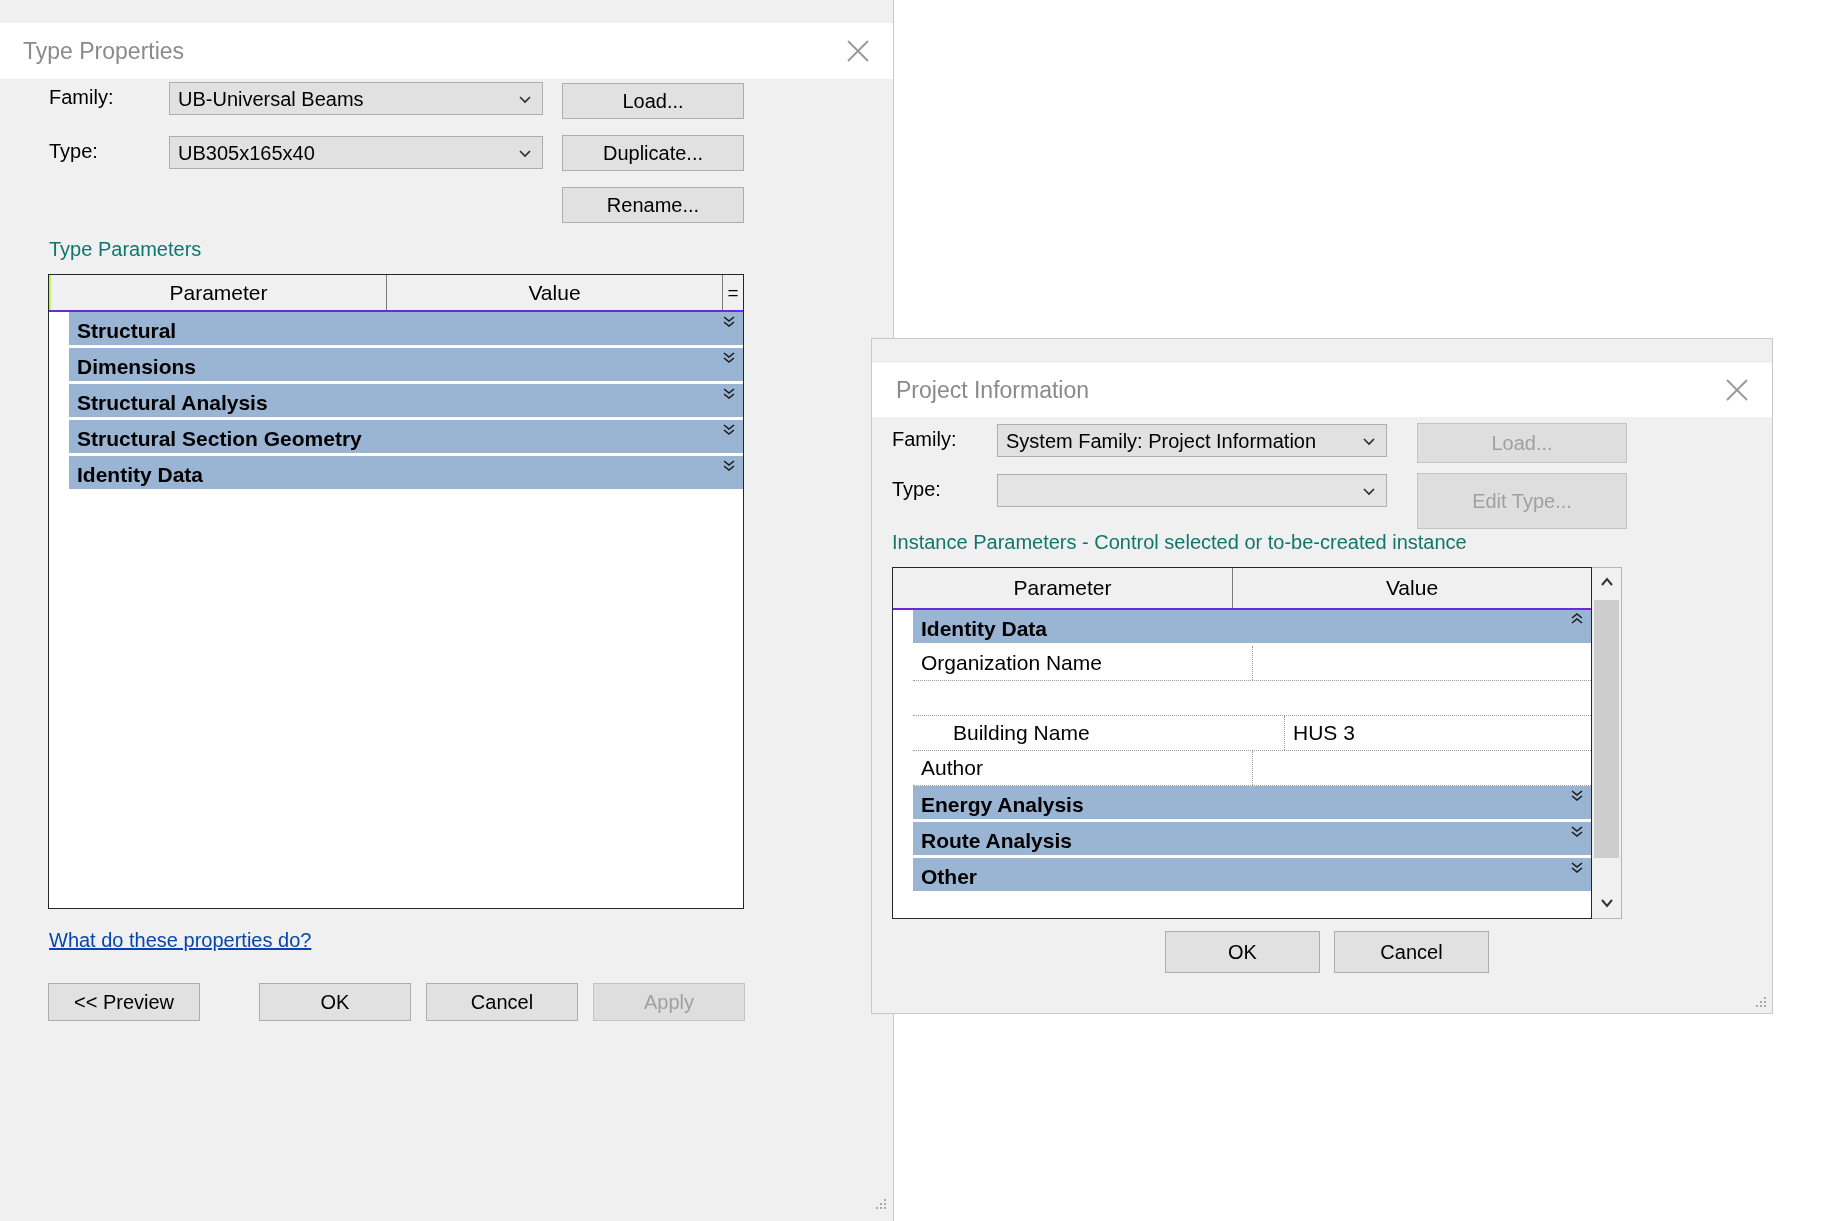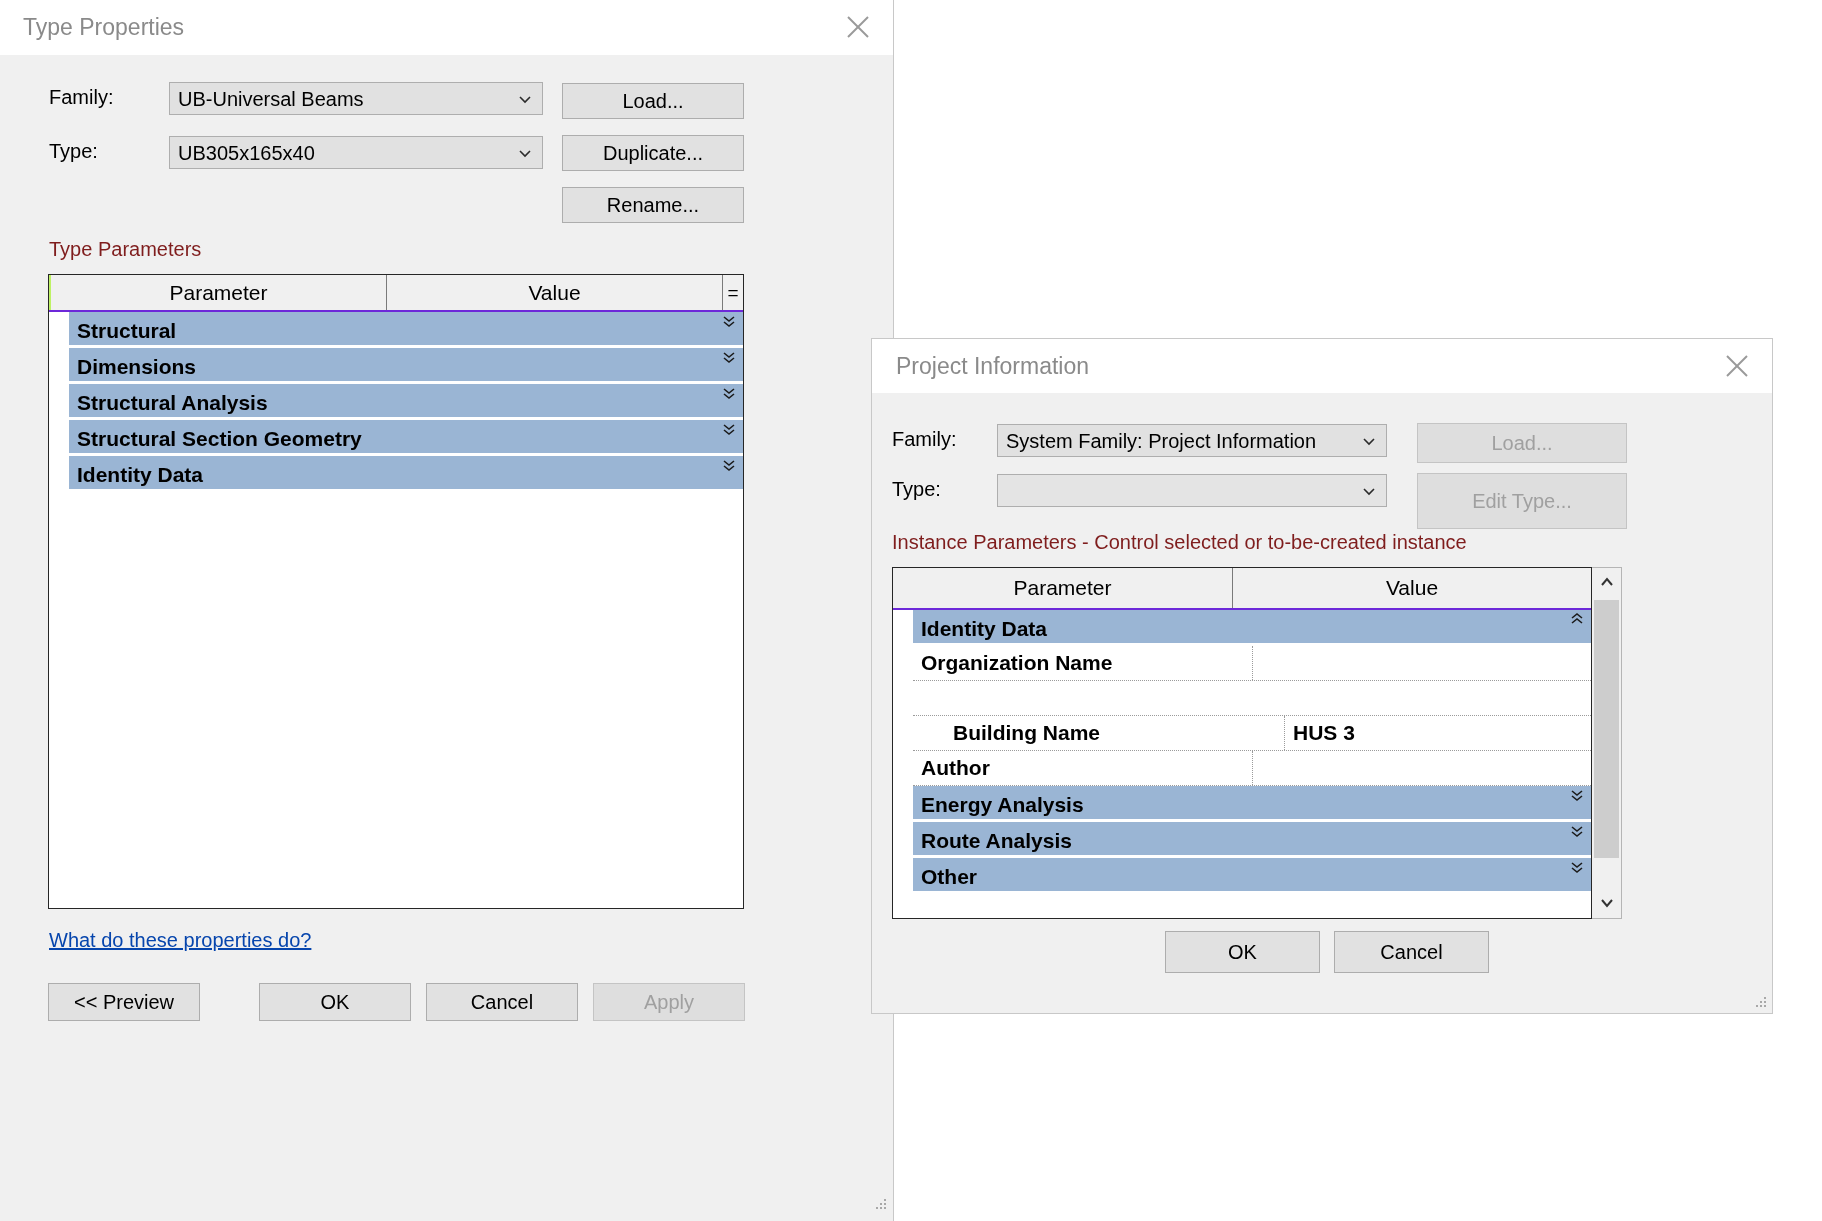--- a/index.html
+++ b/index.html
@@ -20,20 +20,21 @@
     position: absolute;
     background: #f0f0f0;
     border: 1px solid #c8c8c8;
     box-sizing: border-box;
   }
   .titlebar {
     background: #ffffff;
     height: 56px;
     position: relative;
     box-sizing: border-box;
+    margin-top: 24px;
   }
   .title-text {
     position: absolute;
     left: 24px;
     top: 50%;
     transform: translateY(-50%);
     font-size: 23px;
     color: #8a8a8a;
     white-space: nowrap;
   }
@@ -99,21 +100,21 @@
   }
   .btn.disabled {
     color: #a0a0a0;
     background: #dedede;
     border-color: #c4c4c4;
   }
 
   .section-caption {
     position: absolute;
     font-size: 20px;
-    color: #7f1d1d;
+    color: #0f766e;
     white-space: nowrap;
   }
 
   
   .grid {
     position: absolute;
     box-sizing: border-box;
     border: 1px solid #262626;
     background: #ffffff;
     overflow: hidden;
@@ -165,21 +166,20 @@
     width: 14px;
     height: 14px;
   }
 
   .param-row {
     display: flex;
     height: 35px;
     box-sizing: border-box;
     background: #fff;
     border-bottom: 1px dotted #9b9b9b;
-    font-weight: bold;
   }
   .param-row .pname {
     font-size: 21px;
     color: #000;
     padding-left: 8px;
     display: flex;
     align-items: center;
     box-sizing: border-box;
     border-right: 1px dotted #9b9b9b;
     white-space: nowrap;

